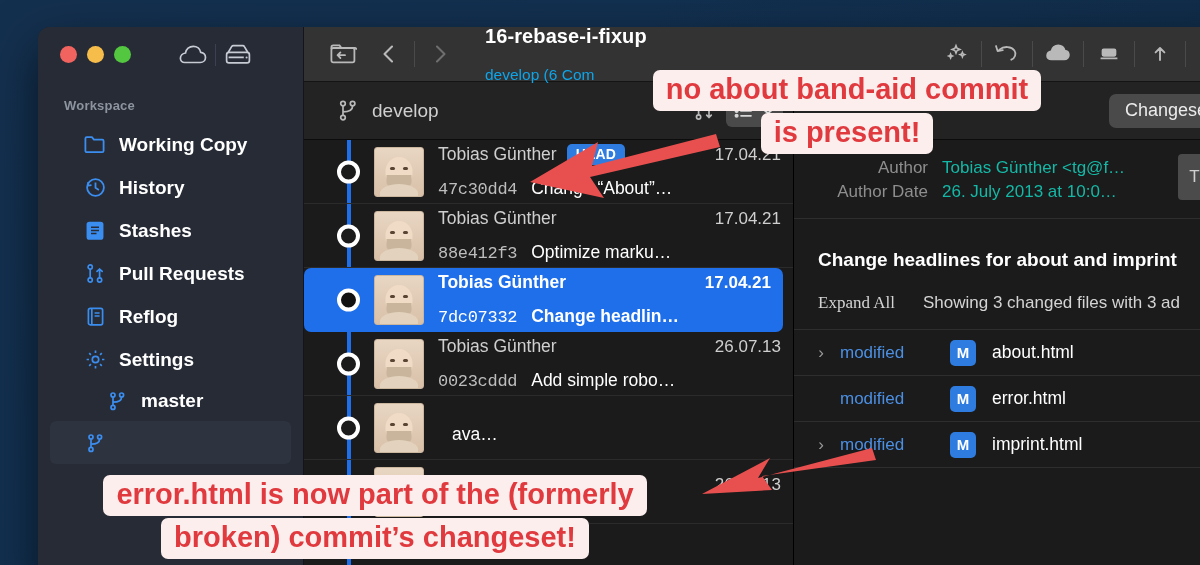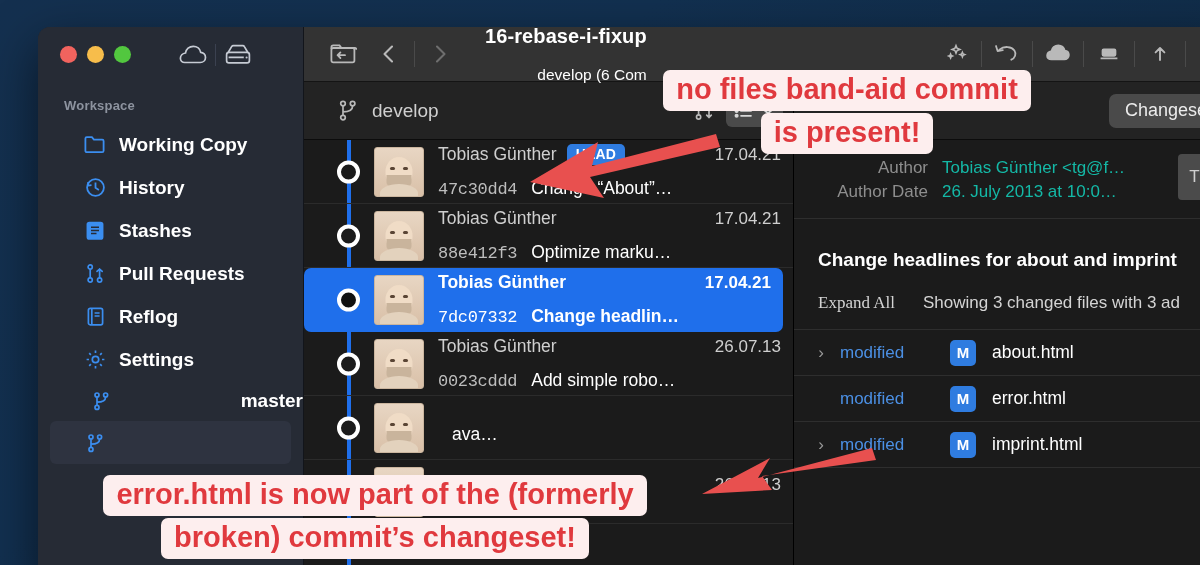--- a/index.html
+++ b/index.html
@@ -61,21 +61,21 @@
     color: #8d939f; font-size: 13px; font-weight: 700;
     padding: 6px 0 10px 26px; letter-spacing: .2px;
   }
   .side-head.second { padding-top: 34px; }
   .side-item {
     display: flex; align-items: center; gap: 13px;
     height: 43px; padding-left: 46px;
     color: #ffffff; font-size: 19px; font-weight: 700;
   }
   .side-item .ic { width: 22px; height: 22px; color: #3b8ef0; display:flex; align-items:center; justify-content:center; flex: 0 0 22px;}
-  .side-item.branch { font-size: 19px; padding-left: 52px; height: 40px; justify-content: space-between;}
+  .side-item.branch { font-size: 19px; padding-left: 68px; height: 40px;}
   .side-item.branch .ic { color:#3b8ef0; }
   .side-item.dim-sel { background:#2e3340; border-radius:6px; margin:0 12px 0 12px; padding-left:34px; }
 
   
   .main { flex: 1; display: flex; flex-direction: column; min-width: 0; background:#1c1c1c;}
 
   .topbar {
     height: 55px; flex: 0 0 55px;
     background: #333333;
     border-bottom: 1px solid #141414;
@@ -86,21 +86,21 @@
   .tbtn {
     width: 46px; height: 40px;
     display:flex; align-items:center; justify-content:center;
     color: #b9b9b9;
   }
   .tbtn.dim { color: #6e6e6e; }
   .vsep { width:1px; height:26px; background:#4a4a4a; margin:0 2px; }
 
   .repo-title { margin-left: 22px; }
   .repo-title .nm { color:#ffffff; font-size:20px; font-weight:700; letter-spacing:.1px; }
-  .repo-title .sub { color:#ffffff; font-size:15.5px; margin-top:18px;text-align:right; }
+  .repo-title .sub { color:#0ea5e9; font-size:15.5px; margin-top:18px; }
 
   .top-right { margin-left:auto; display:flex; align-items:center; }
 
   
   .content { flex:1; display:flex; min-height:0; }
 
   .listcol { width: 490px; flex:0 0 490px; display:flex; flex-direction:column; border-right:1px solid #000; background:#1b1b1b;}
   .branchbar {
     height: 58px; flex:0 0 58px;
     background: #232323;
@@ -621,20 +621,20 @@
 
 <svg class="arrow" style="left:520px; top:130px;" width="210" height="80" viewBox="0 0 210 80">
   <path d="M196 4 L72 36 L78 12 L10 52 L84 68 L70 47 L200 17 Z" fill="#e8504f"></path>
 </svg>
 
 <svg class="arrow" style="left:700px; top:418px;" width="185" height="80" viewBox="0 0 185 80">
   <path d="M172 30 L58 60 L70 40 L2 76 L72 72 L62 58 L176 42 Z" fill="#e8504f"></path>
 </svg>
 
 <div class="callout" style="left:622px; top:70px; width:450px;">
-  <div><span>no files band-aid commit</span></div>
+  <div><span>no about band-aid commit</span></div>
   <div style="margin-top:2px;"><span>is present!</span></div>
 </div>
 
 <div class="callout" style="left:40px; top:475px; width:670px;">
   <div><span>error.html is now part of the (formerly</span></div>
   <div style="margin-top:2px;"><span>broken) commit’s changeset!</span></div>
 </div>
 
 </body></html>

